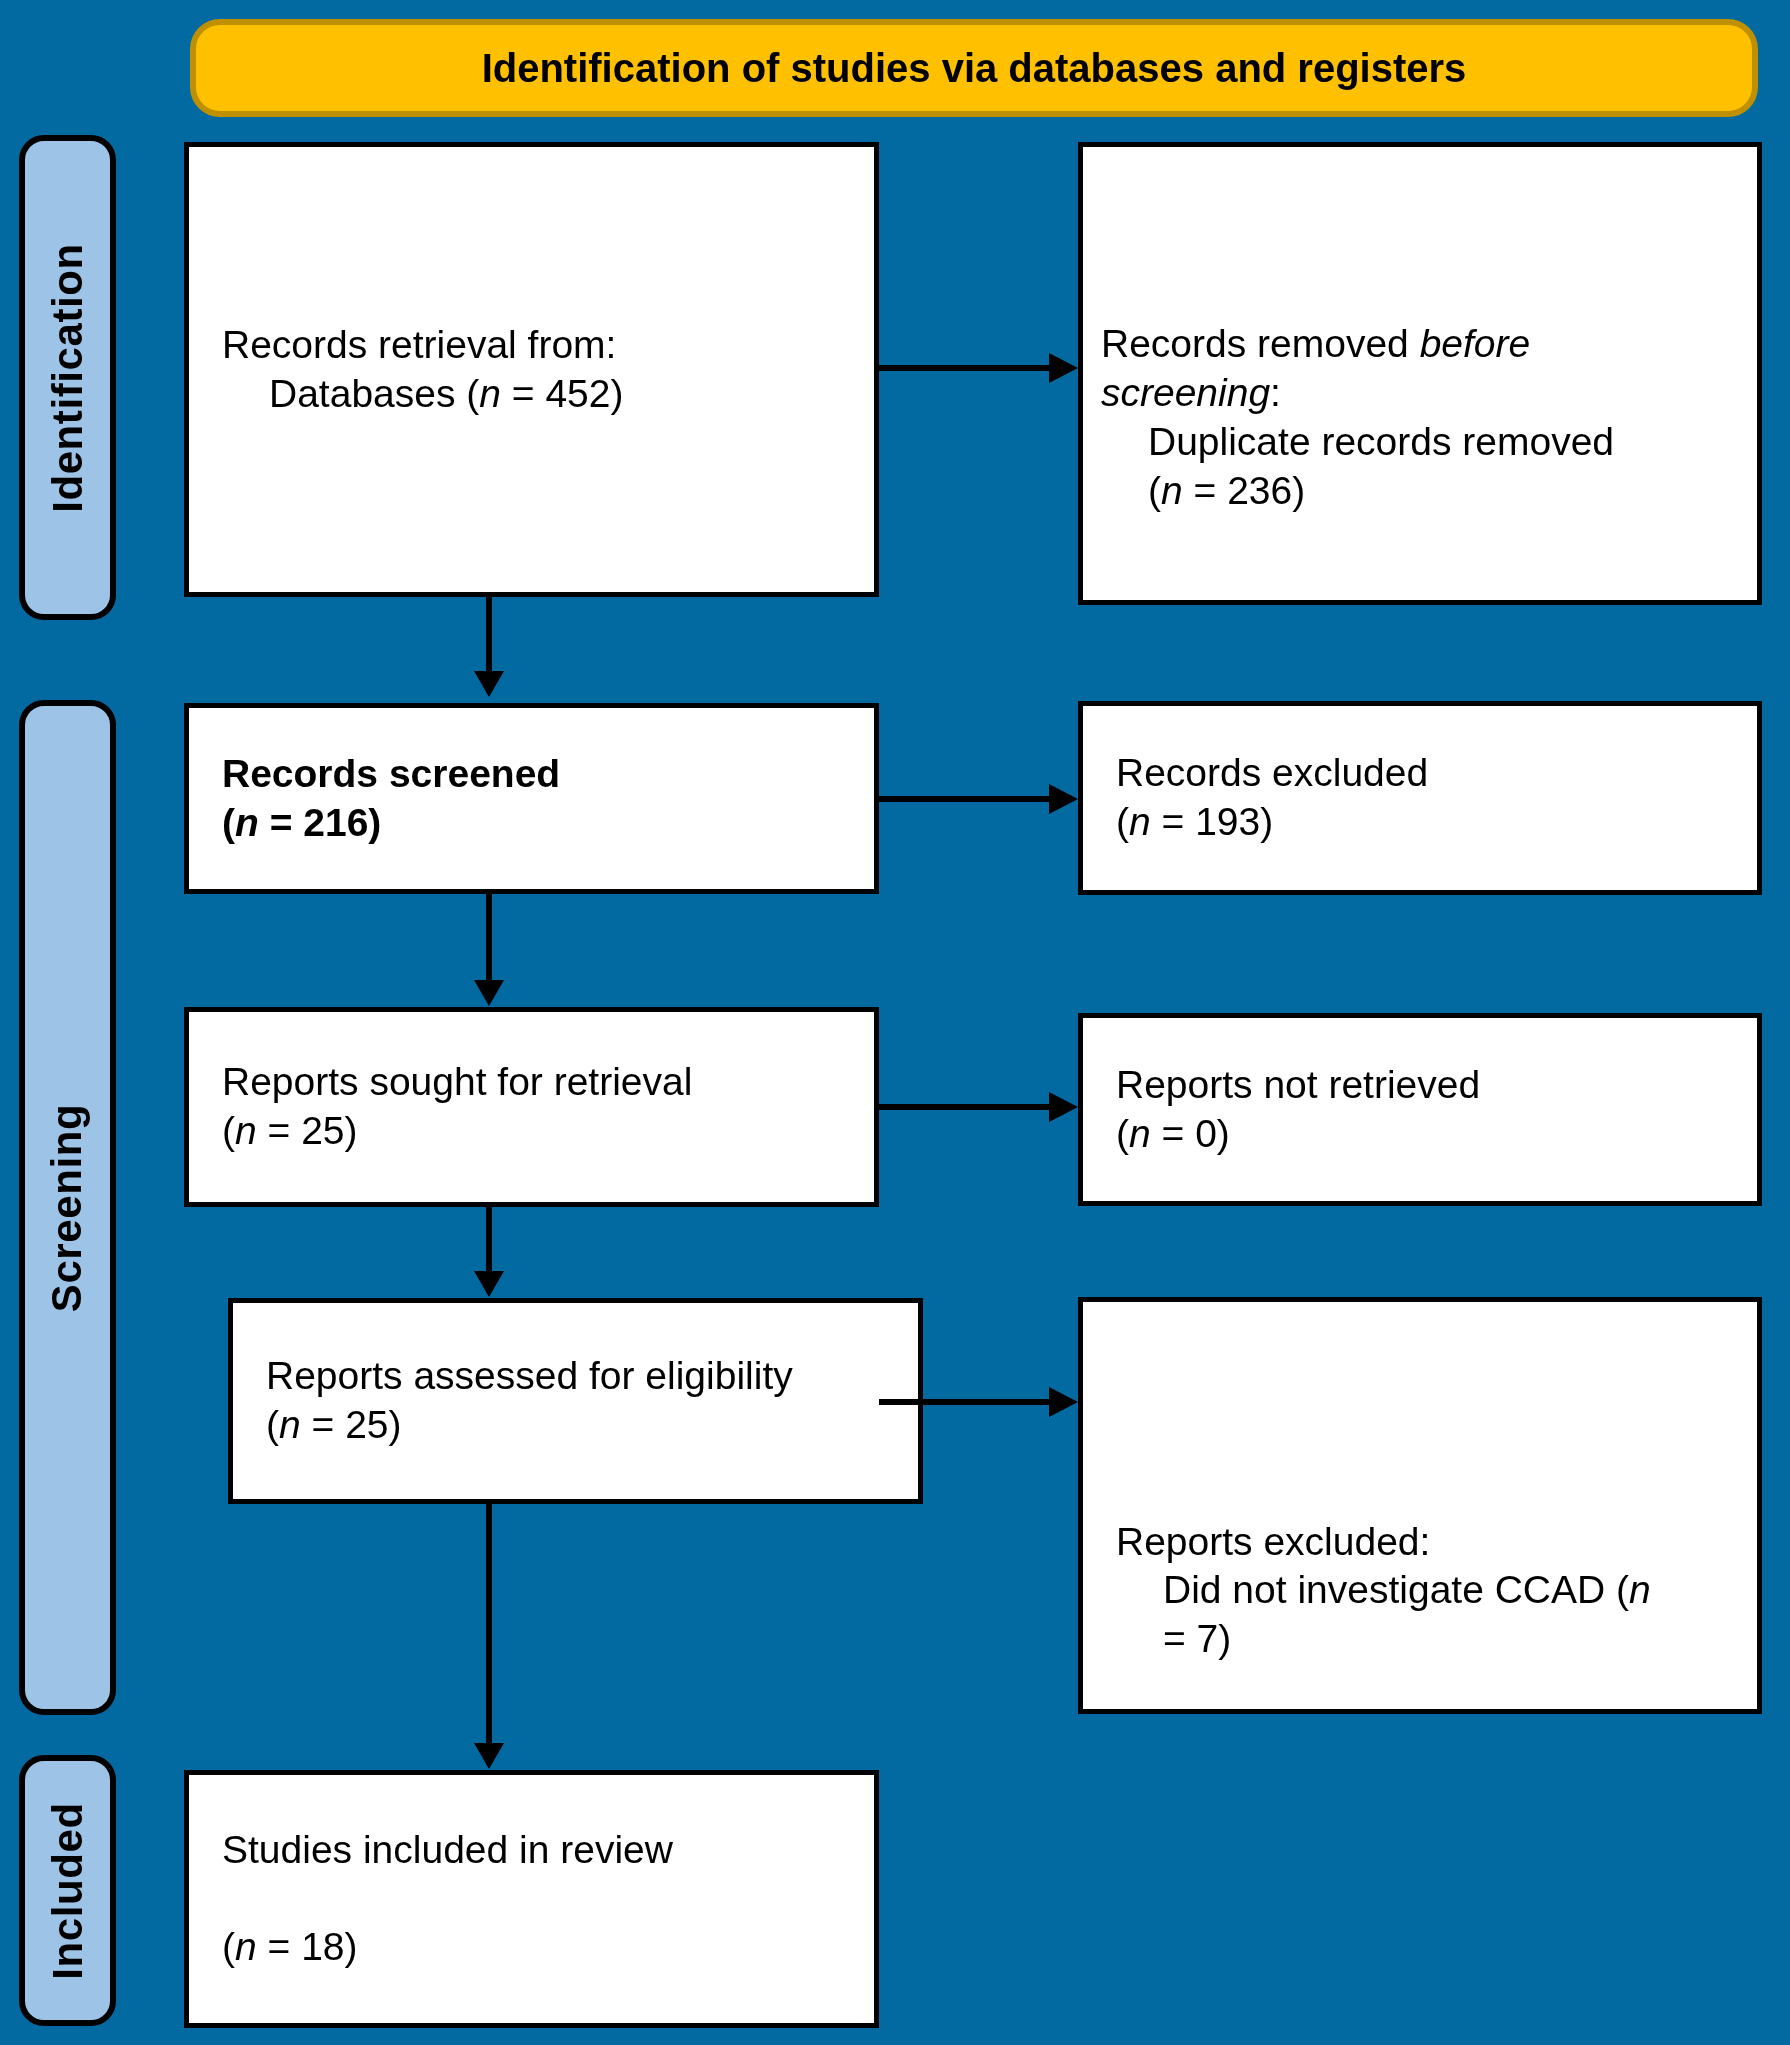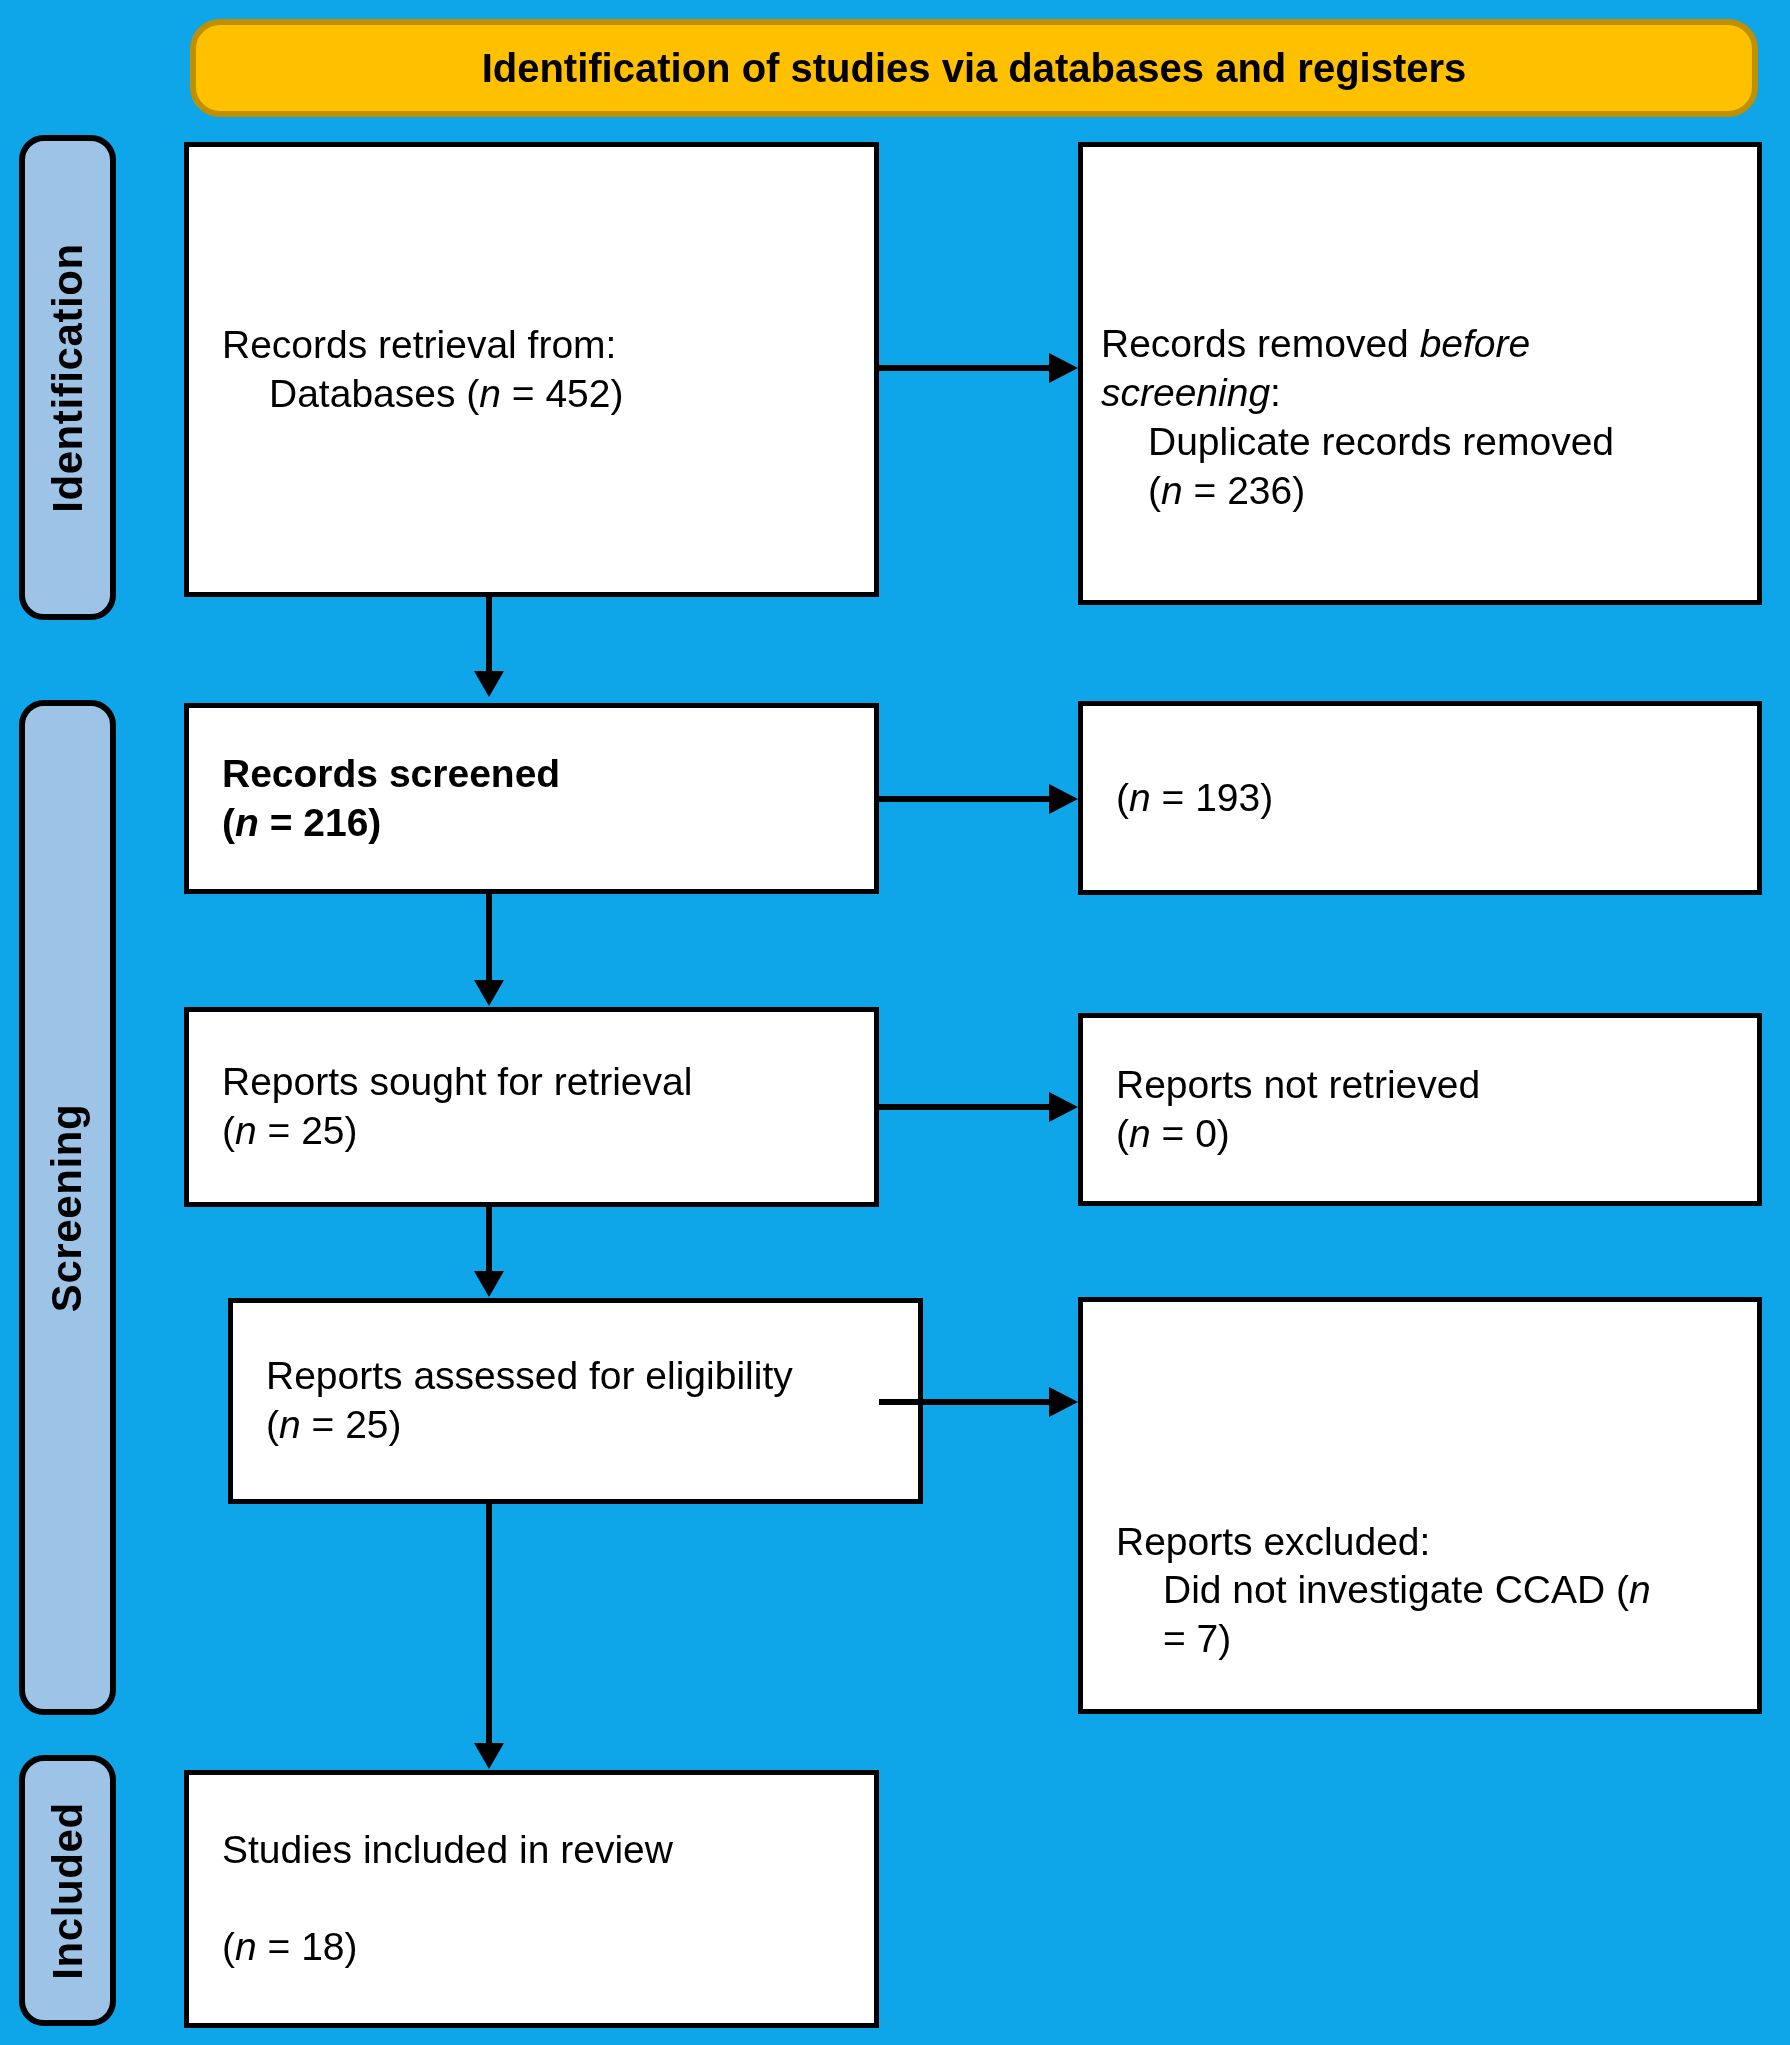--- a/index.html
+++ b/index.html
@@ -1,17 +1,17 @@
 <!DOCTYPE html>
 <html style="font-size:8.8px"><head>
 <meta charset="utf-8">
 <style>
   html,body{margin:0;padding:0;background:#ffffff;}
   #canvas{
-    position:relative;width:1790px;height:2046px;background:#0ea5e9;
+    position:relative;width:1790px;height:2046px;background:#0369a1;
     font-family:"Liberation Sans",sans-serif;color:#000;overflow:hidden;
   }
   
   #banner{
     position:absolute;left:190px;top:19px;width:1568px;height:98px;
     box-sizing:border-box;border:6.6px solid #BF9000;border-radius:30px;
     background:#FFC000;display:flex;align-items:center;justify-content:center;
   }
   #banner .btx{font-size:40px;font-weight:bold;white-space:nowrap;}
   
@@ -108,20 +108,21 @@
       <div class="line">(<i>n</i> = 18)</div>
     </div>
 
   <div class="box rcol" id="box-records-removed-before-screening">
       <div class="line">Records removed <i>before</i></div>
       <div class="line"><i>screening</i>:</div>
       <div class="line ind">Duplicate records removed</div>
       <div class="line ind">(<i>n</i> = 236)</div>
     </div>
   <div class="box rcol" id="box-records-excluded">
+      <div class="line">Records excluded</div>
       <div class="line">(<i>n</i> = 193)</div>
     </div>
   <div class="box rcol" id="box-reports-not-retrieved">
       <div class="line">Reports not retrieved</div>
       <div class="line">(<i>n</i> = 0)</div>
     </div>
   <div class="box rcol" id="box-reports-excluded">
       <div class="line">Reports excluded:</div>
       <div class="line ind">Did not investigate CCAD (<i>n</i></div>
       <div class="line ind">= 7)</div>

